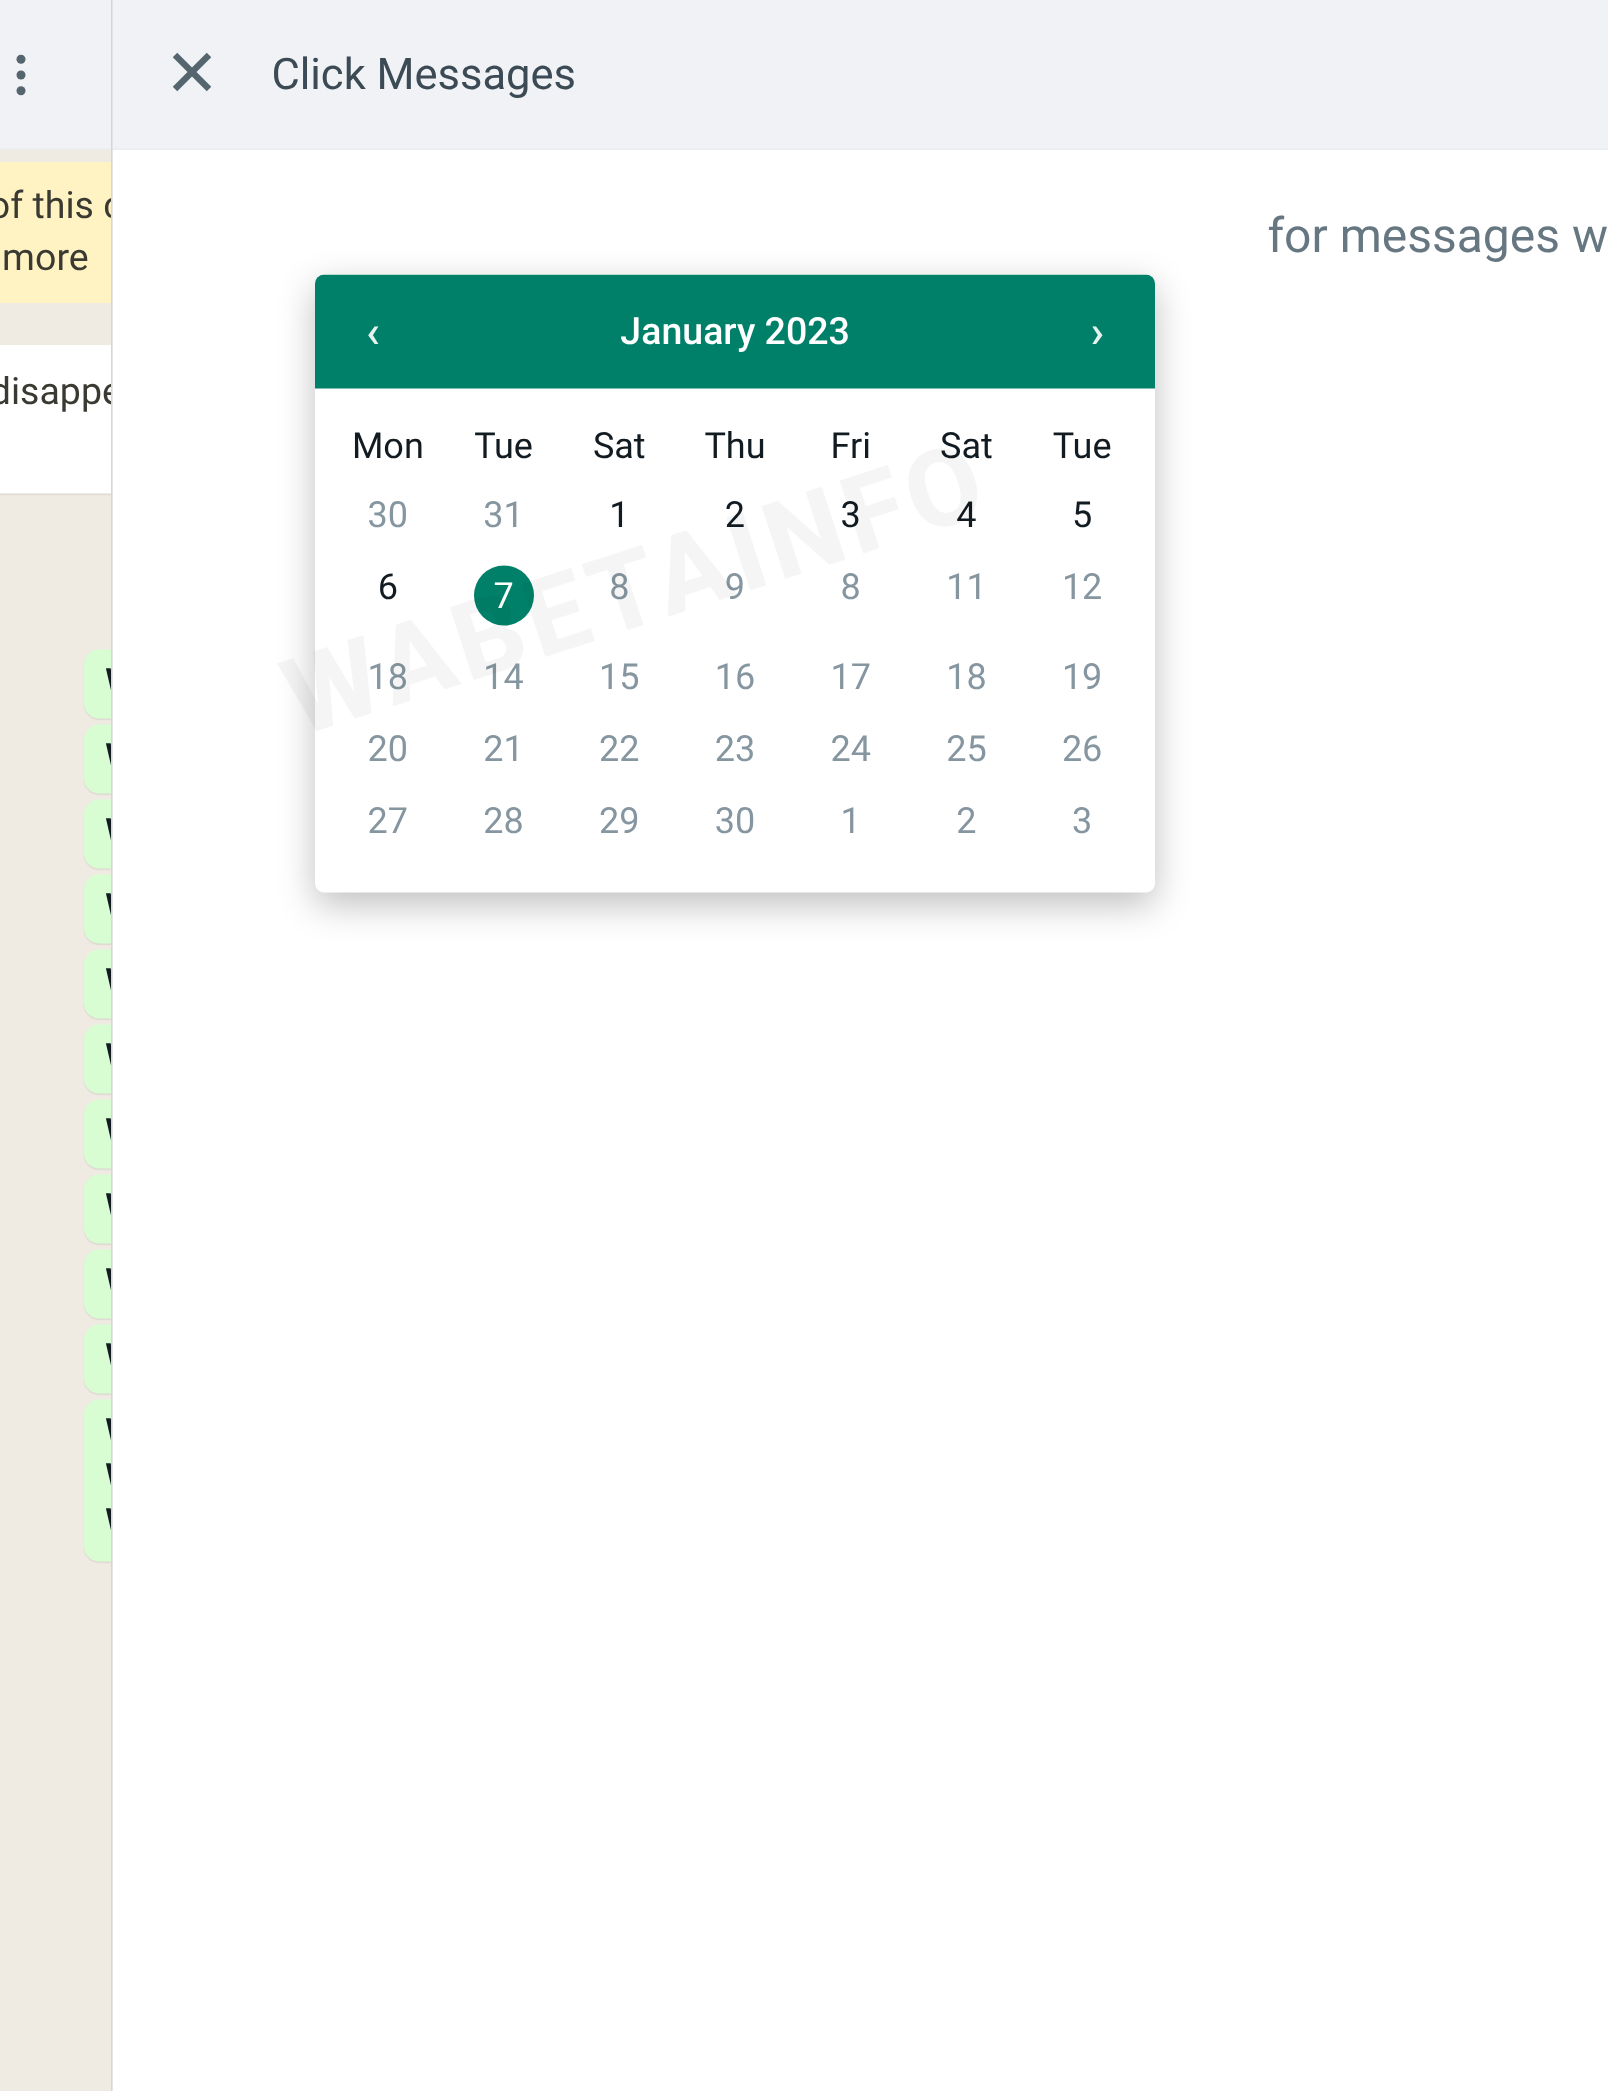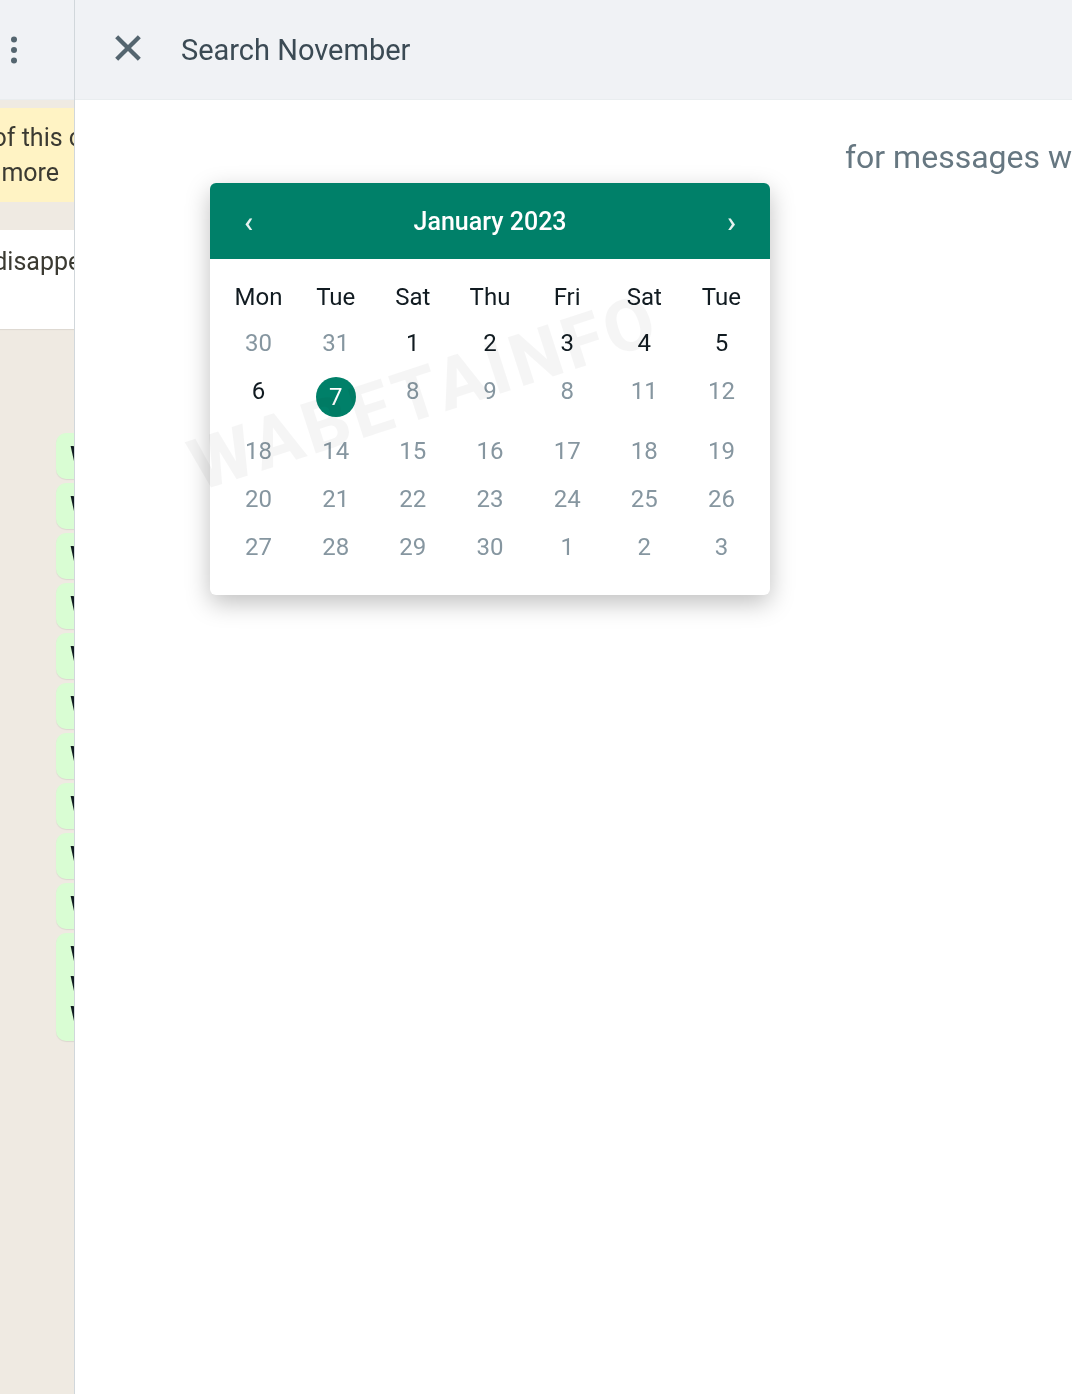--- a/index.html
+++ b/index.html
@@ -269,21 +269,21 @@
 
   <div class="search-pane">
 
     <div class="search-header">
       <span class="close-btn">
         <svg viewBox="0 0 24 24">
             <line x1="4" y1="4" x2="20" y2="20"></line>
             <line x1="20" y1="4" x2="4" y2="20"></line>
           </svg>
       </span>
-      <span class="search-title">Search November</span>
+      <span class="search-title">Click Messages</span>
     </div>
 
 
     <div class="search-body">
       <div class="hint">for messages w</div>
     </div>
 
   </div>
 
 </div>

